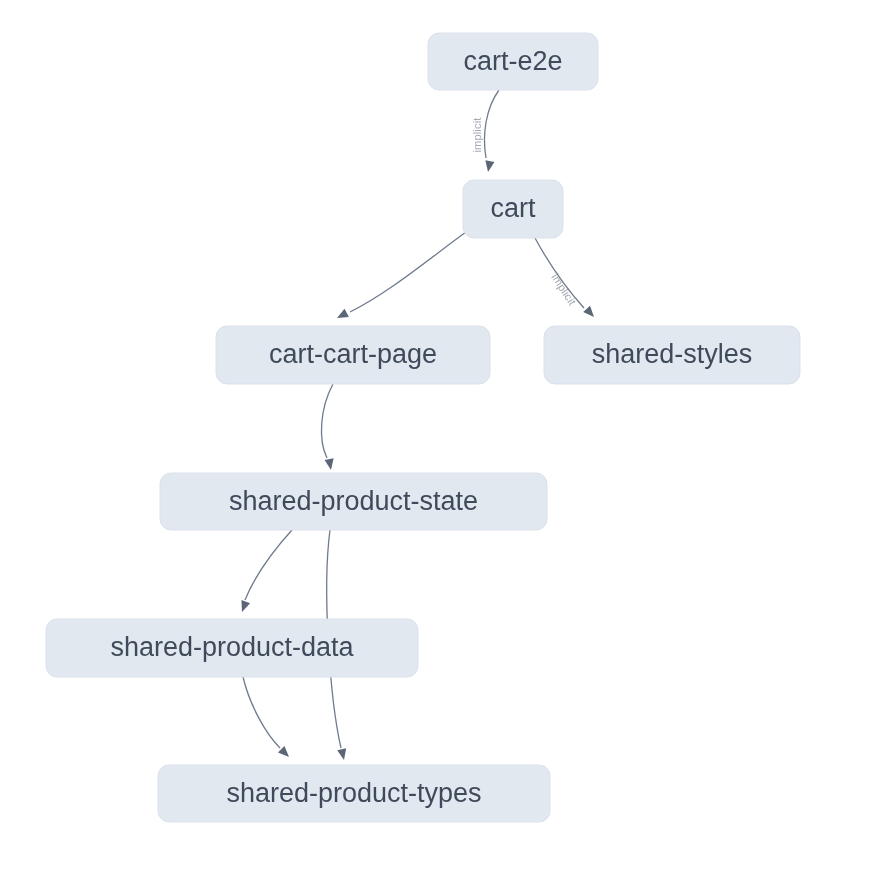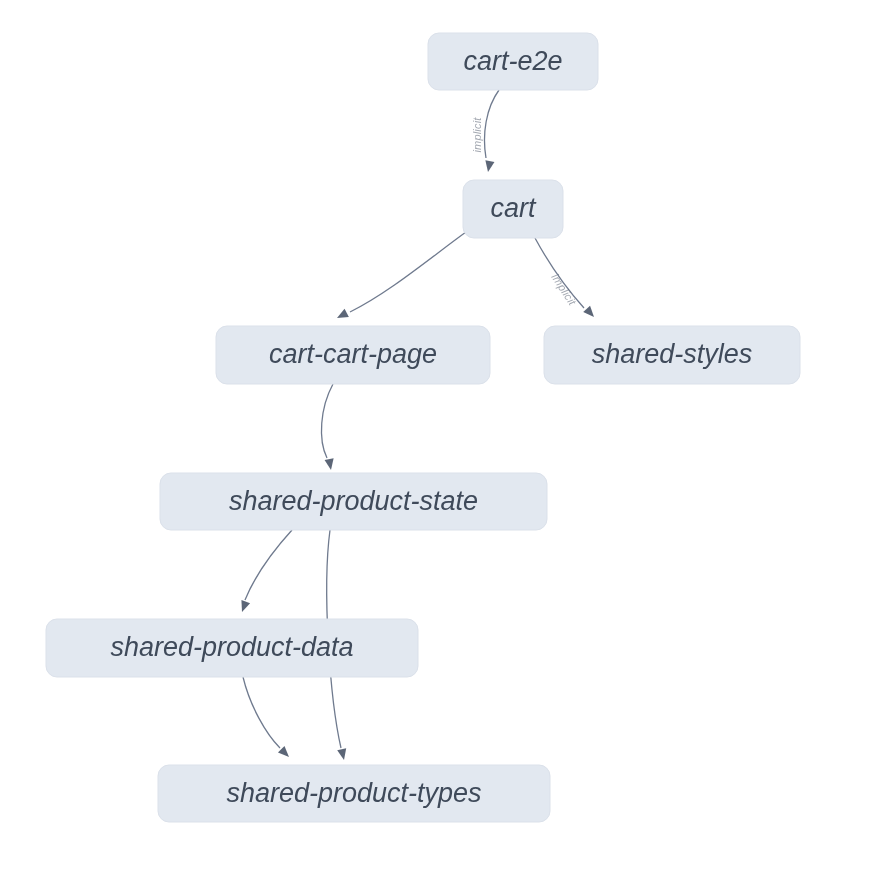--- a/index.html
+++ b/index.html
@@ -12,21 +12,20 @@
     width: 896px;
     height: 886px;
     font-family: "Liberation Sans", sans-serif;
     overflow: hidden;
   }
   #graph-root {
     position: relative;
     width: 896px;
     height: 772px;
     background: #ffffff;
-    font-style: italic;
   }
   #graph-svg {
     position: absolute;
     top: 0;
     left: 0;
     width: 896px;
     height: 886px;
     display: block;
   }
   .node-rect {

